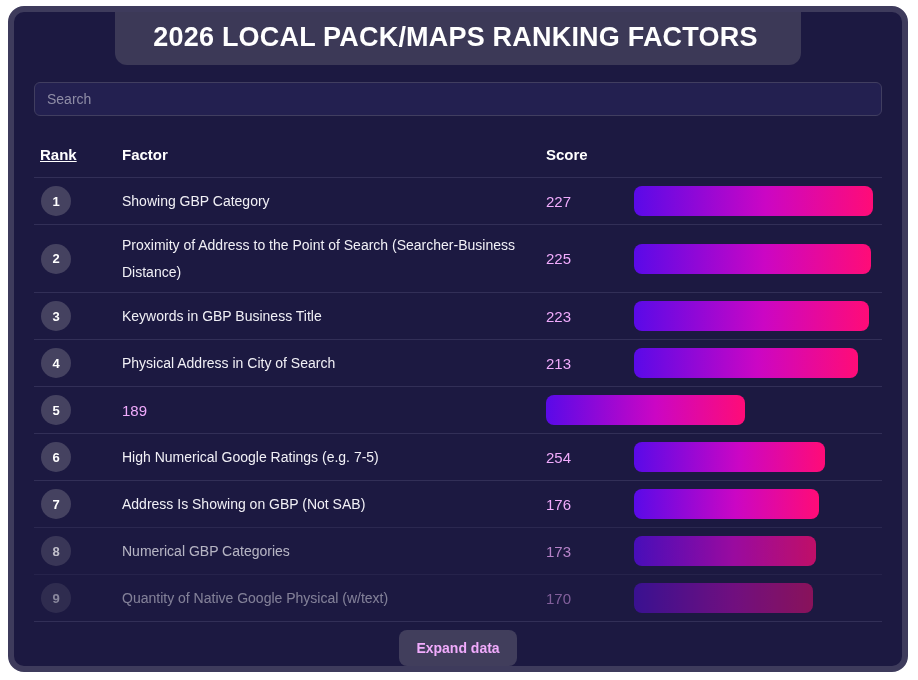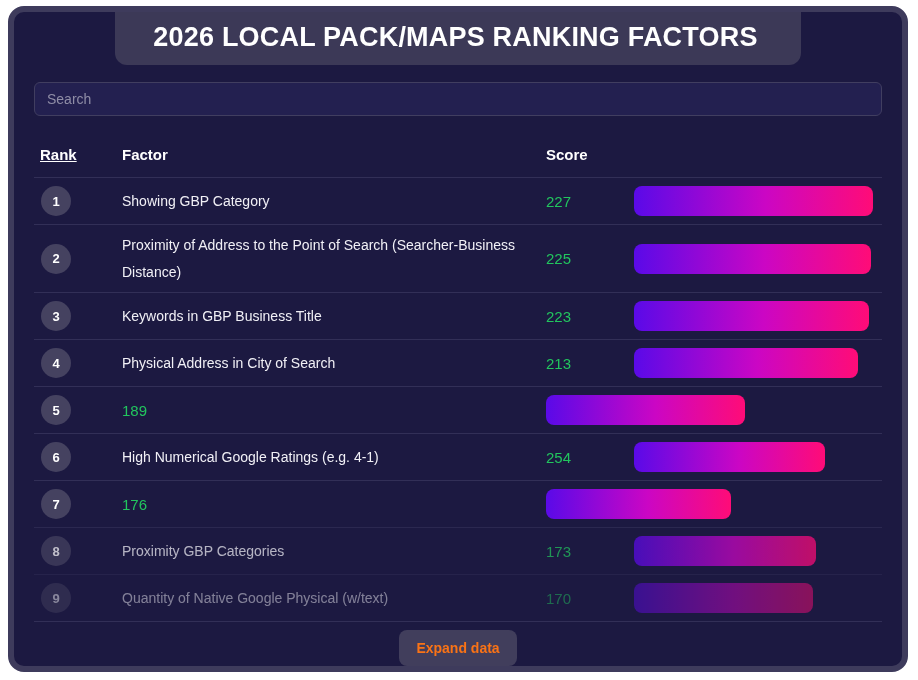--- a/index.html
+++ b/index.html
@@ -76,38 +76,38 @@
     align-items: center;
     justify-content: center;
   }
   .factor {
     color: #f1f0f6;
     font-size: 14px;
     line-height: 1.9;
     padding-right: 10px;
   }
   .score {
-    color: #22c55e;
+    color: #f0abfc;
     font-size: 15px;
   }
   .bar-cell { width: 239px; }
   .bar {
     height: 30px;
     border-radius: 8px;
   }
   .footer {
     border-top: 1px solid #322f57;
     margin: 0 20px;
     padding: 8px 0 0 0;
     text-align: center;
   }
   .expand-btn {
     display: inline-block;
     background: #413e5c;
-    color: #f97316;
+    color: #f0abfc;
     border: none;
     border-radius: 8px;
     padding: 10px 17px;
     font-size: 14px;
     font-weight: 700;
     font-family: "Liberation Sans", sans-serif;
     cursor: pointer;
   }
 </style>
 </head>
@@ -182,42 +182,43 @@
     <div class="score">189</div>
     <div class="bar-cell">
       <div class="bar" style="width: 83.2599%; background: linear-gradient(90deg, rgb(90, 10, 232) 0%, rgb(203, 6, 196) 55%, rgb(255, 12, 119) 100%);"></div>
     </div>
   </div>
 
   <div class="tr row" style="opacity: 1;">
     <div>
       <div class="rank-badge">6</div>
     </div>
-    <div class="factor">High Numerical Google Ratings (e.g. 4-1)</div>
+    <div class="factor">High Numerical Google Ratings (e.g. 7-5)</div>
     <div class="score">254</div>
     <div class="bar-cell">
       <div class="bar" style="width: 79.7357%; background: linear-gradient(90deg, rgb(90, 10, 232) 0%, rgb(203, 6, 196) 55%, rgb(255, 12, 119) 100%);"></div>
     </div>
   </div>
 
   <div class="tr row" style="opacity: 1;">
     <div>
       <div class="rank-badge">7</div>
     </div>
+    <div class="factor">Address Is Showing on GBP (Not SAB)</div>
     <div class="score">176</div>
     <div class="bar-cell">
       <div class="bar" style="width: 77.533%; background: linear-gradient(90deg, rgb(90, 10, 232) 0%, rgb(203, 6, 196) 55%, rgb(255, 12, 119) 100%);"></div>
     </div>
   </div>
 
   <div class="tr row" style="opacity: 0.72;">
     <div>
       <div class="rank-badge">8</div>
     </div>
-    <div class="factor">Proximity GBP Categories</div>
+    <div class="factor">Numerical GBP Categories</div>
     <div class="score">173</div>
     <div class="bar-cell">
       <div class="bar" style="width: 76.2115%; background: linear-gradient(90deg, rgb(90, 10, 232) 0%, rgb(203, 6, 196) 55%, rgb(255, 12, 119) 100%);"></div>
     </div>
   </div>
 
   <div class="tr row" style="opacity: 0.48;">
     <div>
       <div class="rank-badge">9</div>
     </div>

